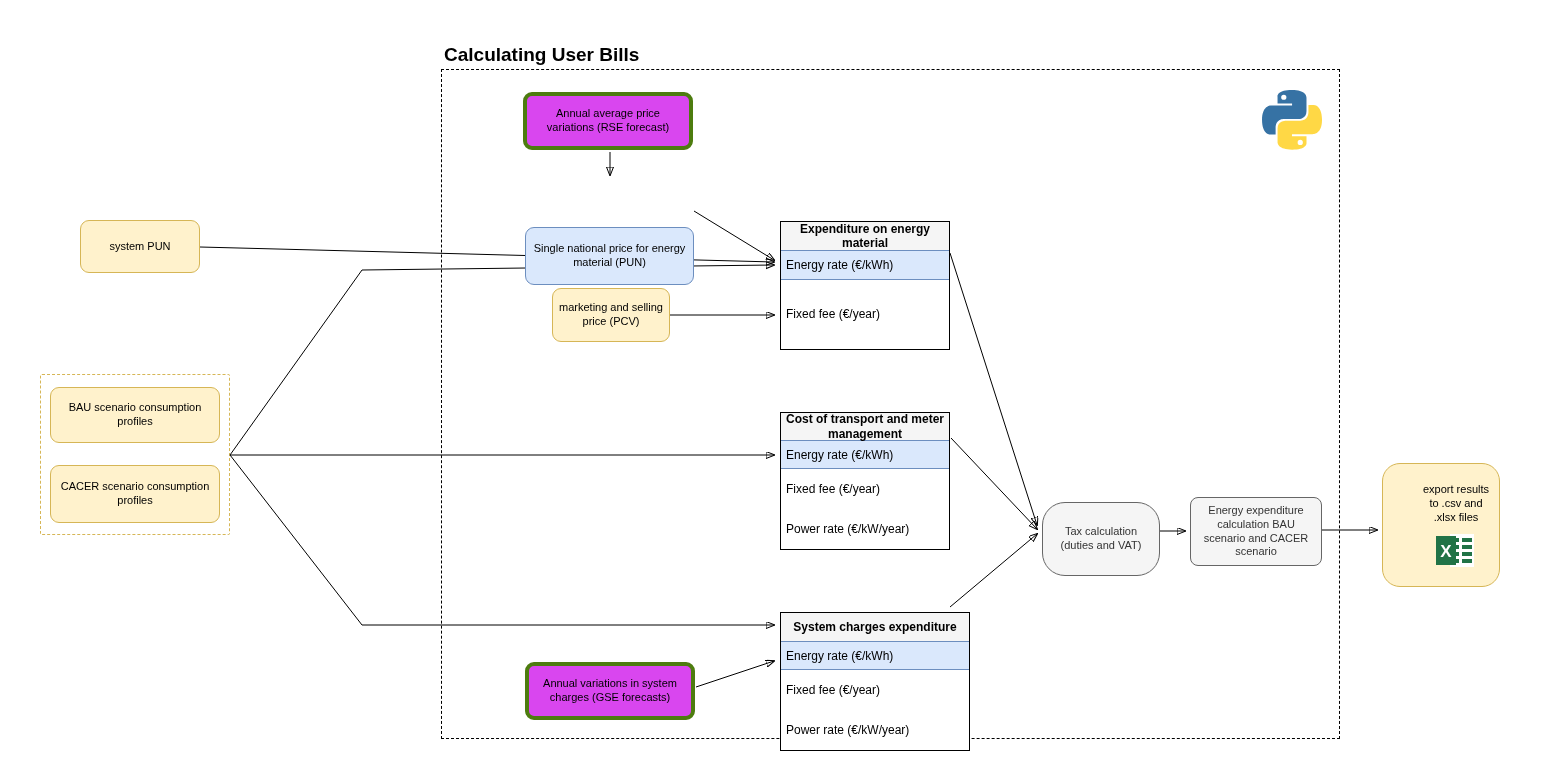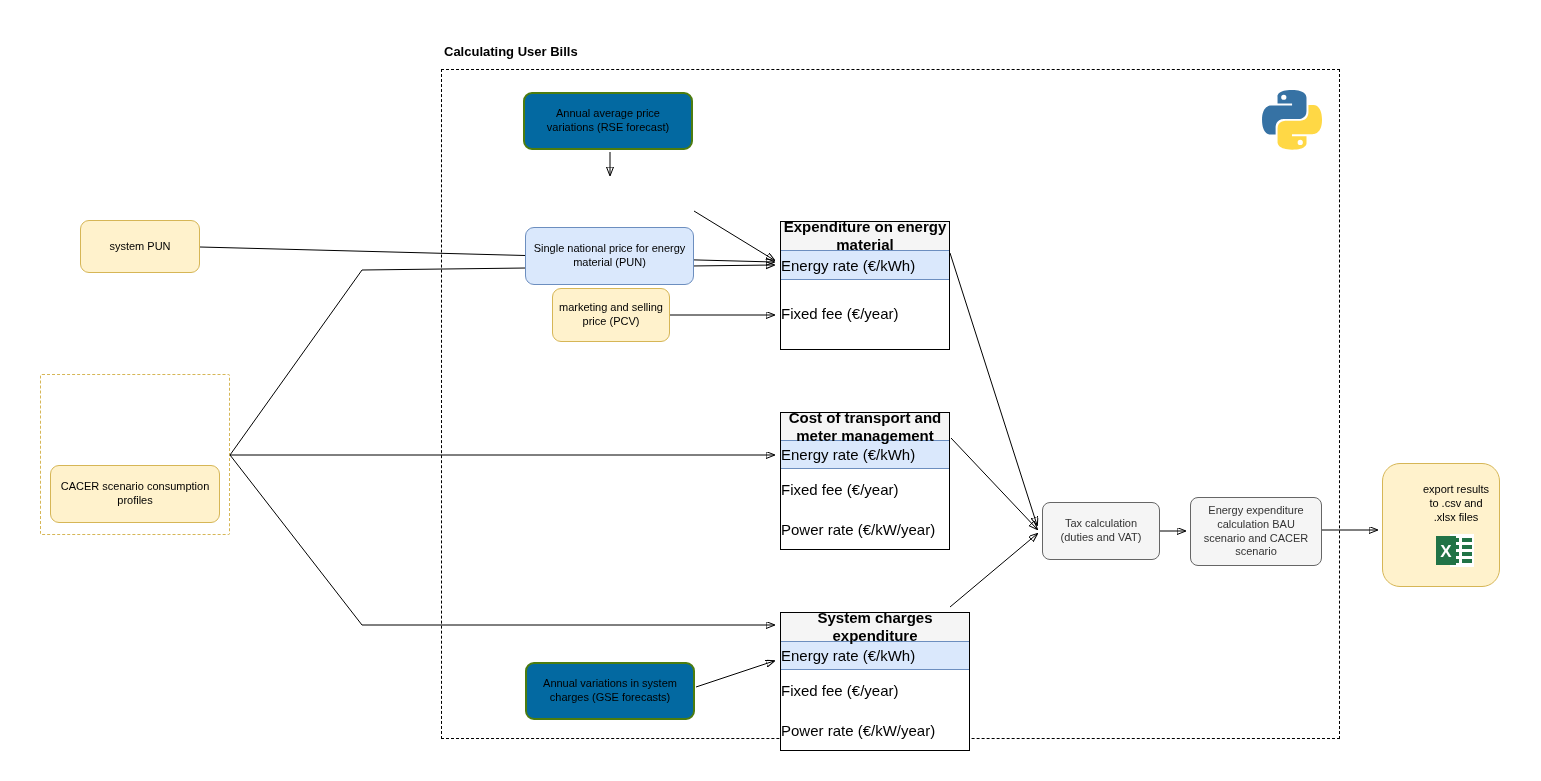--- a/index.html
+++ b/index.html
@@ -1,40 +1,40 @@
 <!DOCTYPE html>
 <html><head>
 <meta charset="utf-8">
 <style>
   html,body{margin:0;padding:0;background:#ffffff;}
   #canvas{
     position:relative;width:1541px;height:781px;background:#ffffff;
     font-family:"Liberation Sans",sans-serif;color:#000;overflow:hidden;
   }
   .abs{position:absolute;box-sizing:border-box;}
-  #page-title{font-size:13px;font-weight:bold;white-space:nowrap;z-index:3;}
+  #page-title{font-size:19px;font-weight:bold;white-space:nowrap;z-index:3;}
   #main-group{border:1px dashed #000;z-index:0;}
   #profiles-group{border:1px dashed #D6B656;border-radius:2px;z-index:1;}
   .node{
     display:flex;align-items:center;justify-content:center;text-align:center;
     font-size:11px;line-height:1.25;border-radius:9px;padding:4px 6px;z-index:2;
   }
   .node.yellow{background:#FFF2CC;border:1px solid #D6B656;}
-  .node.purple{background:#0369a1;border:2px solid #4d7c0f;}
+  .node.purple{background:#d946ef;border:4px solid #4d7c0f;}
   .node.blue{background:#DAE8FC;border:1px solid #6C8EBF;}
   .node.gray{background:#F5F5F5;border:1px solid #666666;border-radius:8px;color:#333;}
   .node.big-round{border-radius:18px;flex-direction:column;gap:9px;}
-  .dtable{background:#fff;border:1px solid #000;z-index:2;font-size:15px;}
+  .dtable{background:#fff;border:1px solid #000;z-index:2;font-size:12px;}
   .t-header{
     display:flex;align-items:center;justify-content:center;text-align:center;
     font-weight:bold;background:#F5F5F5;line-height:1.2;padding:0 2px;box-sizing:border-box;
   }
   .t-row{
     display:flex;align-items:center;text-align:left;
-    box-sizing:border-box;background:#fff;
+    padding-left:5px;box-sizing:border-box;background:#fff;
   }
   .t-row.hl{background:#DAE8FC;border-top:1px solid #6C8EBF;border-bottom:1px solid #6C8EBF;}
   #arrows{position:absolute;left:0;top:0;z-index:1;}
   #arrows path{fill:none;stroke:#000;stroke-width:1;}
   svg{display:block;}
 </style>
 </head>
 <body>
 
 <div id="canvas">
@@ -82,30 +82,33 @@
   </div>
 
   <div class="node yellow abs" style="left:80px;top:220px;width:120px;height:53px;">
     <span>system PUN</span>
   </div>
 
   <div class="node yellow abs" style="left:552px;top:288px;width:118px;height:54px;">
     <span>marketing and selling price (PCV)</span>
   </div>
 
+  <div class="node yellow abs" style="left:50px;top:387px;width:170px;height:56px;">
+    <span>BAU scenario consumption profiles</span>
+  </div>
 
   <div class="node yellow abs" style="left:50px;top:465px;width:170px;height:58px;">
     <span>CACER scenario consumption profiles</span>
   </div>
 
   <div class="node purple abs" style="left:525px;top:662px;width:170px;height:58px;">
     <span>Annual variations in system charges (GSE forecasts)</span>
   </div>
 
-  <div class="node gray abs" style="left:1042px;top:502px;width:118px;height:58px;">
+  <div class="node gray abs" style="left:1042px;top:502px;width:118px;height:74px;border-radius:23px;">
     <span>Tax calculation (duties and VAT)</span>
   </div>
 
   <div class="node gray abs" style="left:1190px;top:497px;width:132px;height:69px;">
     <span>Energy expenditure calculation BAU scenario and CACER scenario</span>
   </div>
 
   <div class="node yellow big-round abs" style="left:1382px;top:463px;width:118px;height:124px;padding-left:36px;">
     <span>export results to .csv and .xlsx files</span>
     <span>

